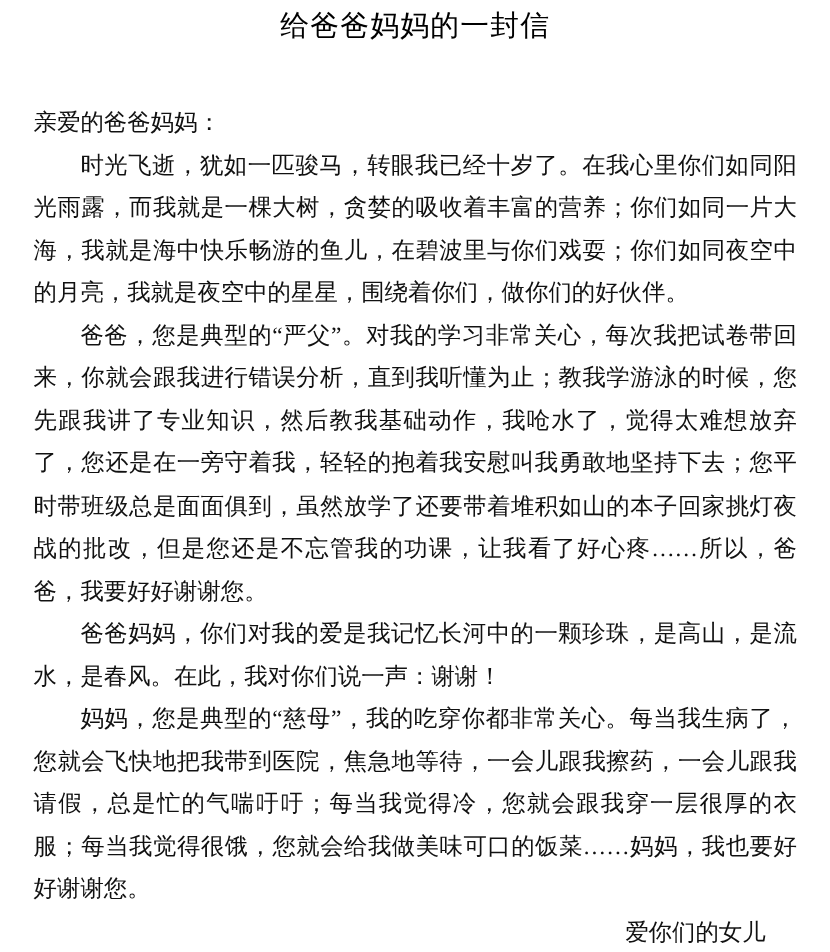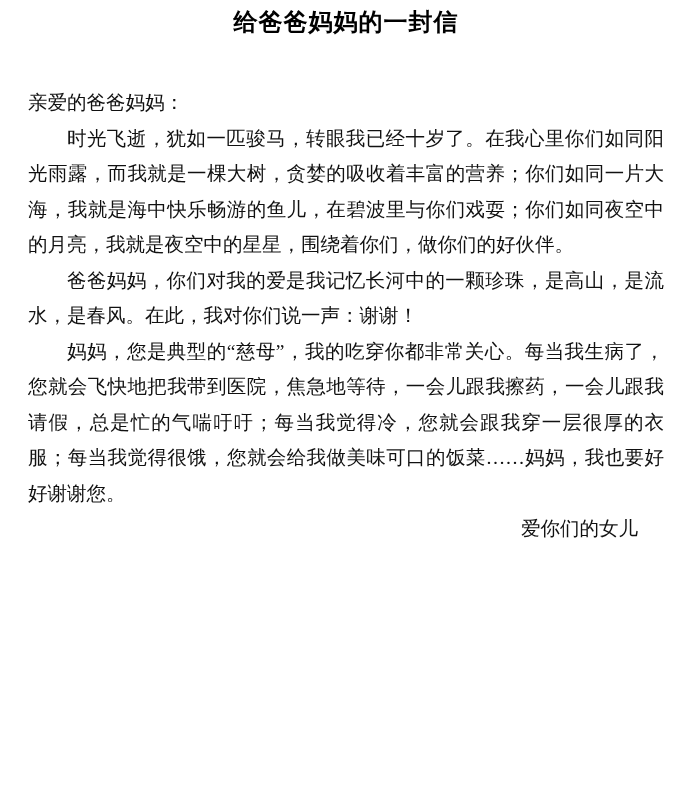--- a/index.html
+++ b/index.html
@@ -17,21 +17,21 @@
     width: 692px;
     height: 793px;
     padding: 6px 28px 0 28px;
     background: #ffffff;
     color: #111111;
   }
   .doc-title {
     margin: 0;
     text-align: center;
     font-family: "Liberation Sans", "DejaVu Sans", sans-serif;
-    font-weight: 700;
+    font-weight: 400;
     font-size: 24px;
     line-height: 32px;
     color: #000000;
     letter-spacing: 1px;
   }
   .letter {
     margin-top: 47px;
     font-family: "Liberation Serif", "DejaVu Serif", serif;
     font-size: 19.5px;
     line-height: 35.5px;
@@ -57,20 +57,21 @@
 <div class="page">
 
   <h1 class="doc-title">给爸爸妈妈的一封信</h1>
 
   <div class="letter">
 
     <p class="salutation">亲爱的爸爸妈妈：</p>
 
     <p>时光飞逝，犹如一匹骏马，转眼我已经十岁了。在我心里你们如同阳光雨露，而我就是一棵大树，贪婪的吸收着丰富的营养；你们如同一片大海，我就是海中快乐畅游的鱼儿，在碧波里与你们戏耍；你们如同夜空中的月亮，我就是夜空中的星星，围绕着你们，做你们的好伙伴。</p>
 
+    <p>爸爸，您是典型的“严父”。对我的学习非常关心，每次我把试卷带回来，你就会跟我进行错误分析，直到我听懂为止；教我学游泳的时候，您先跟我讲了专业知识，然后教我基础动作，我呛水了，觉得太难想放弃了，您还是在一旁守着我，轻轻的抱着我安慰叫我勇敢地坚持下去；您平时带班级总是面面俱到，虽然放学了还要带着堆积如山的本子回家挑灯夜战的批改，但是您还是不忘管我的功课，让我看了好心疼……所以，爸爸，我要好好谢谢您。</p>
 
     <p>爸爸妈妈，你们对我的爱是我记忆长河中的一颗珍珠，是高山，是流水，是春风。在此，我对你们说一声：谢谢！</p>
 
     <p>妈妈，您是典型的“慈母”，我的吃穿你都非常关心。每当我生病了，您就会飞快地把我带到医院，焦急地等待，一会儿跟我擦药，一会儿跟我请假，总是忙的气喘吁吁；每当我觉得冷，您就会跟我穿一层很厚的衣服；每当我觉得很饿，您就会给我做美味可口的饭菜……妈妈，我也要好好谢谢您。</p>
 
     <div class="signature">
       <p class="sig-author">爱你们的女儿</p>
 
     </div>
 

